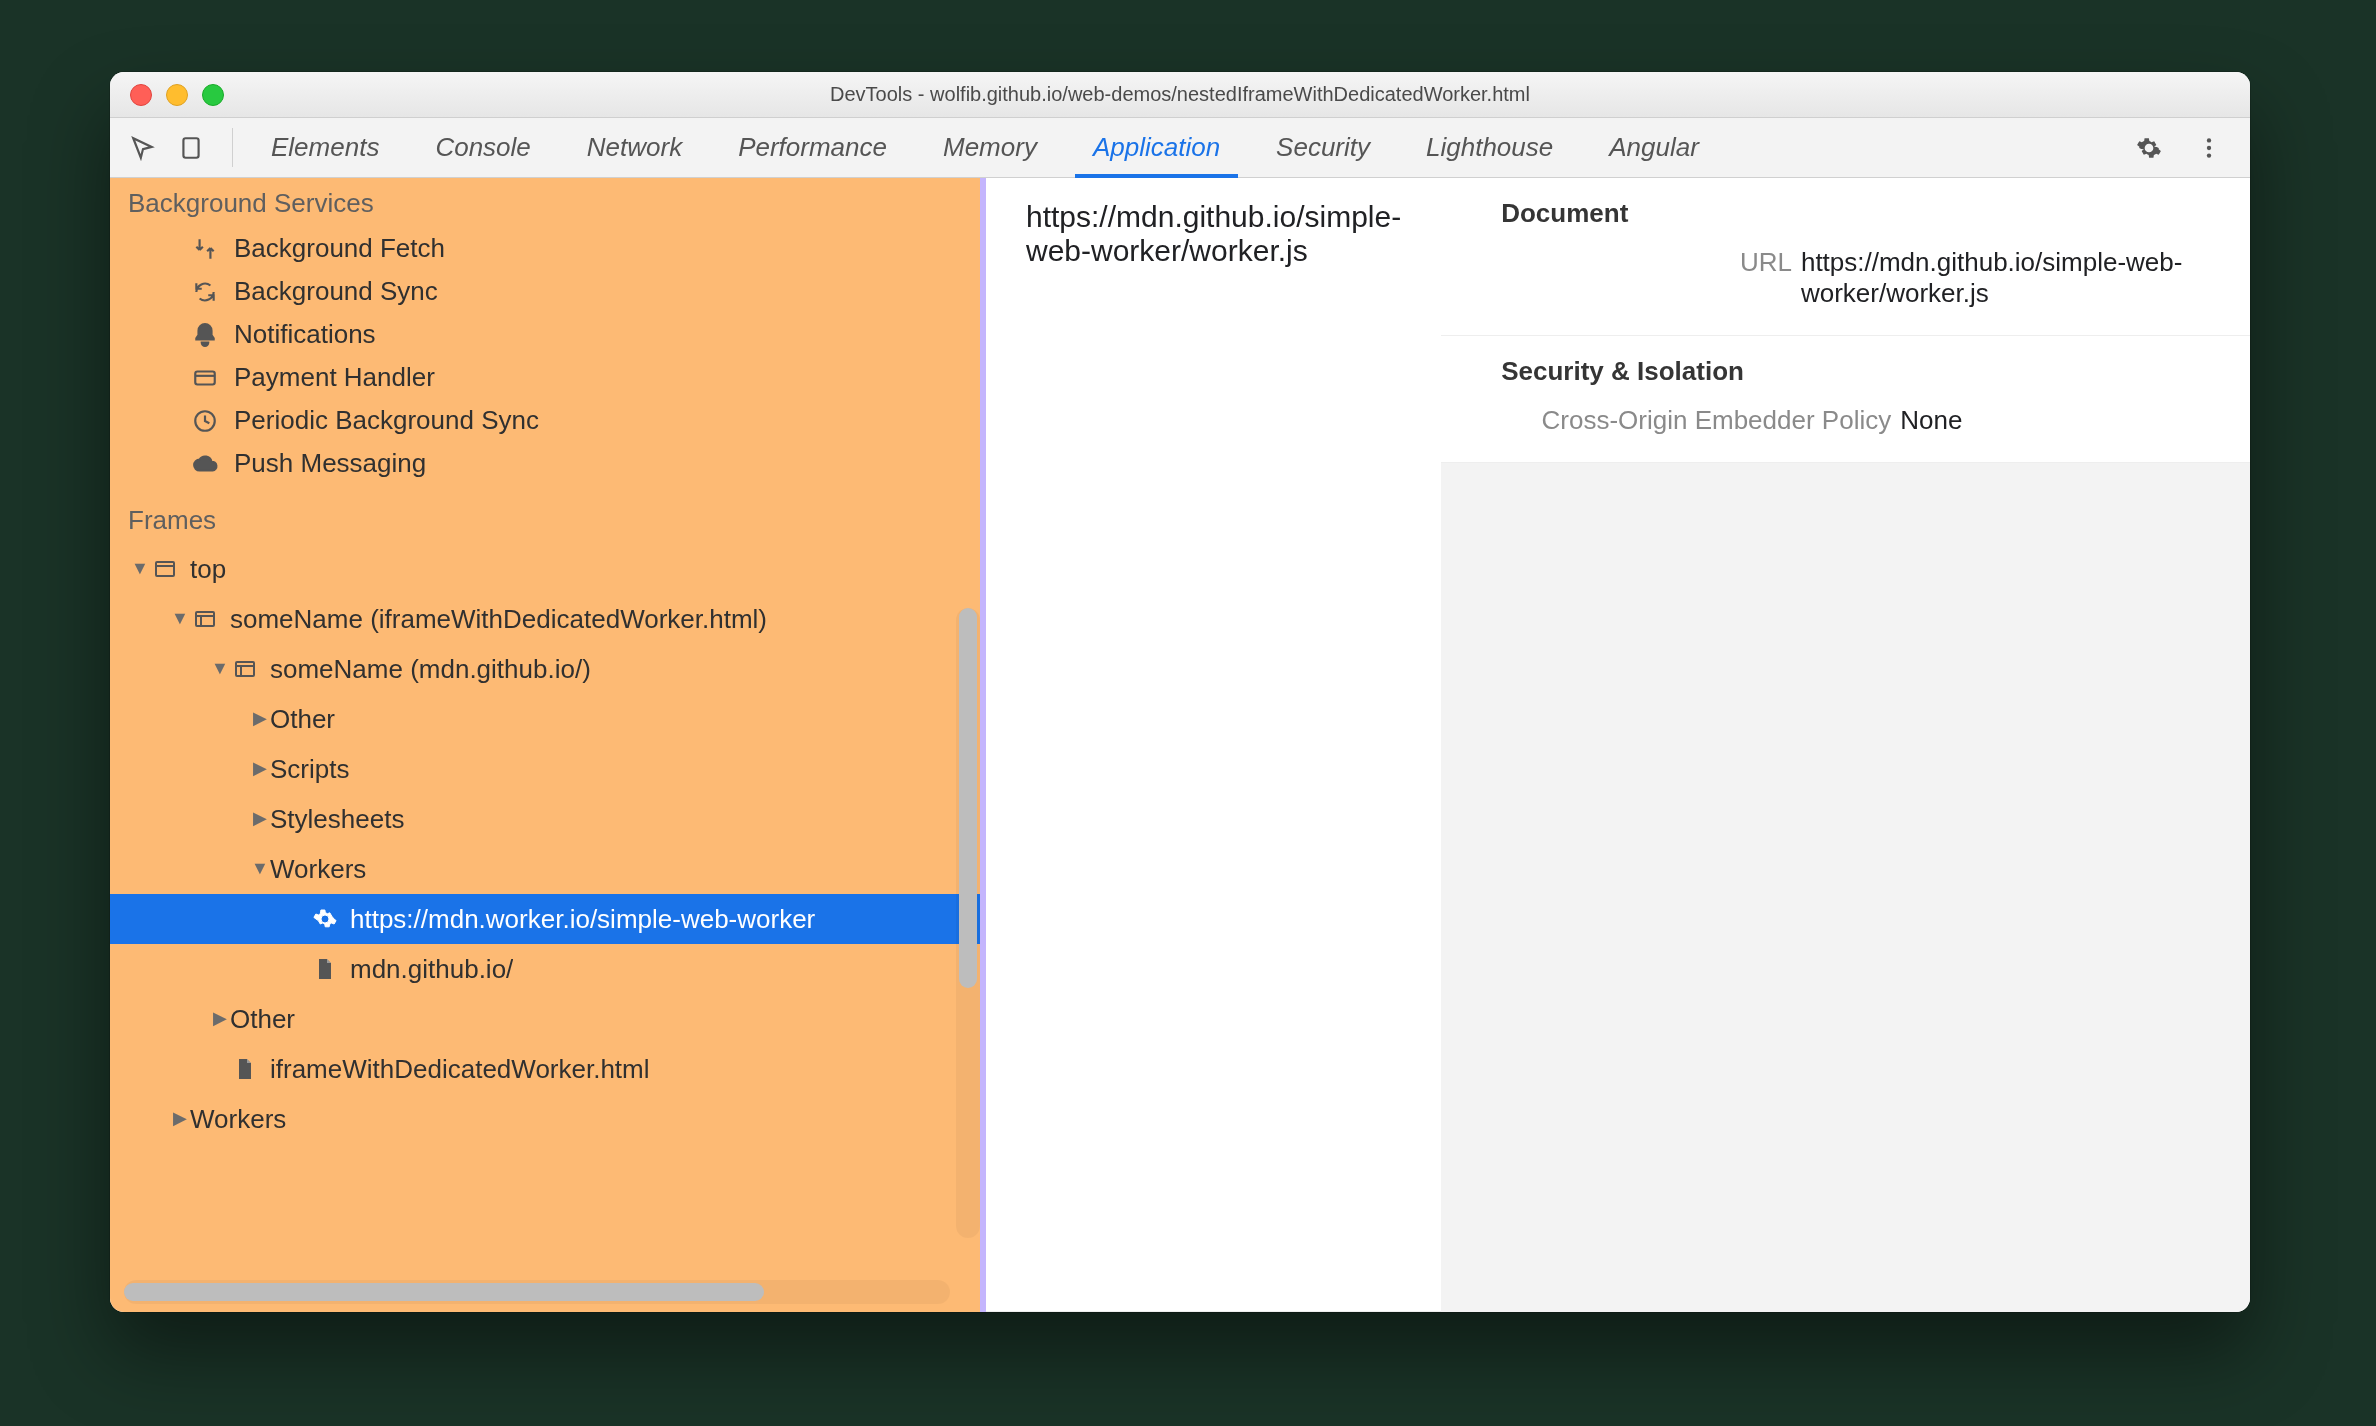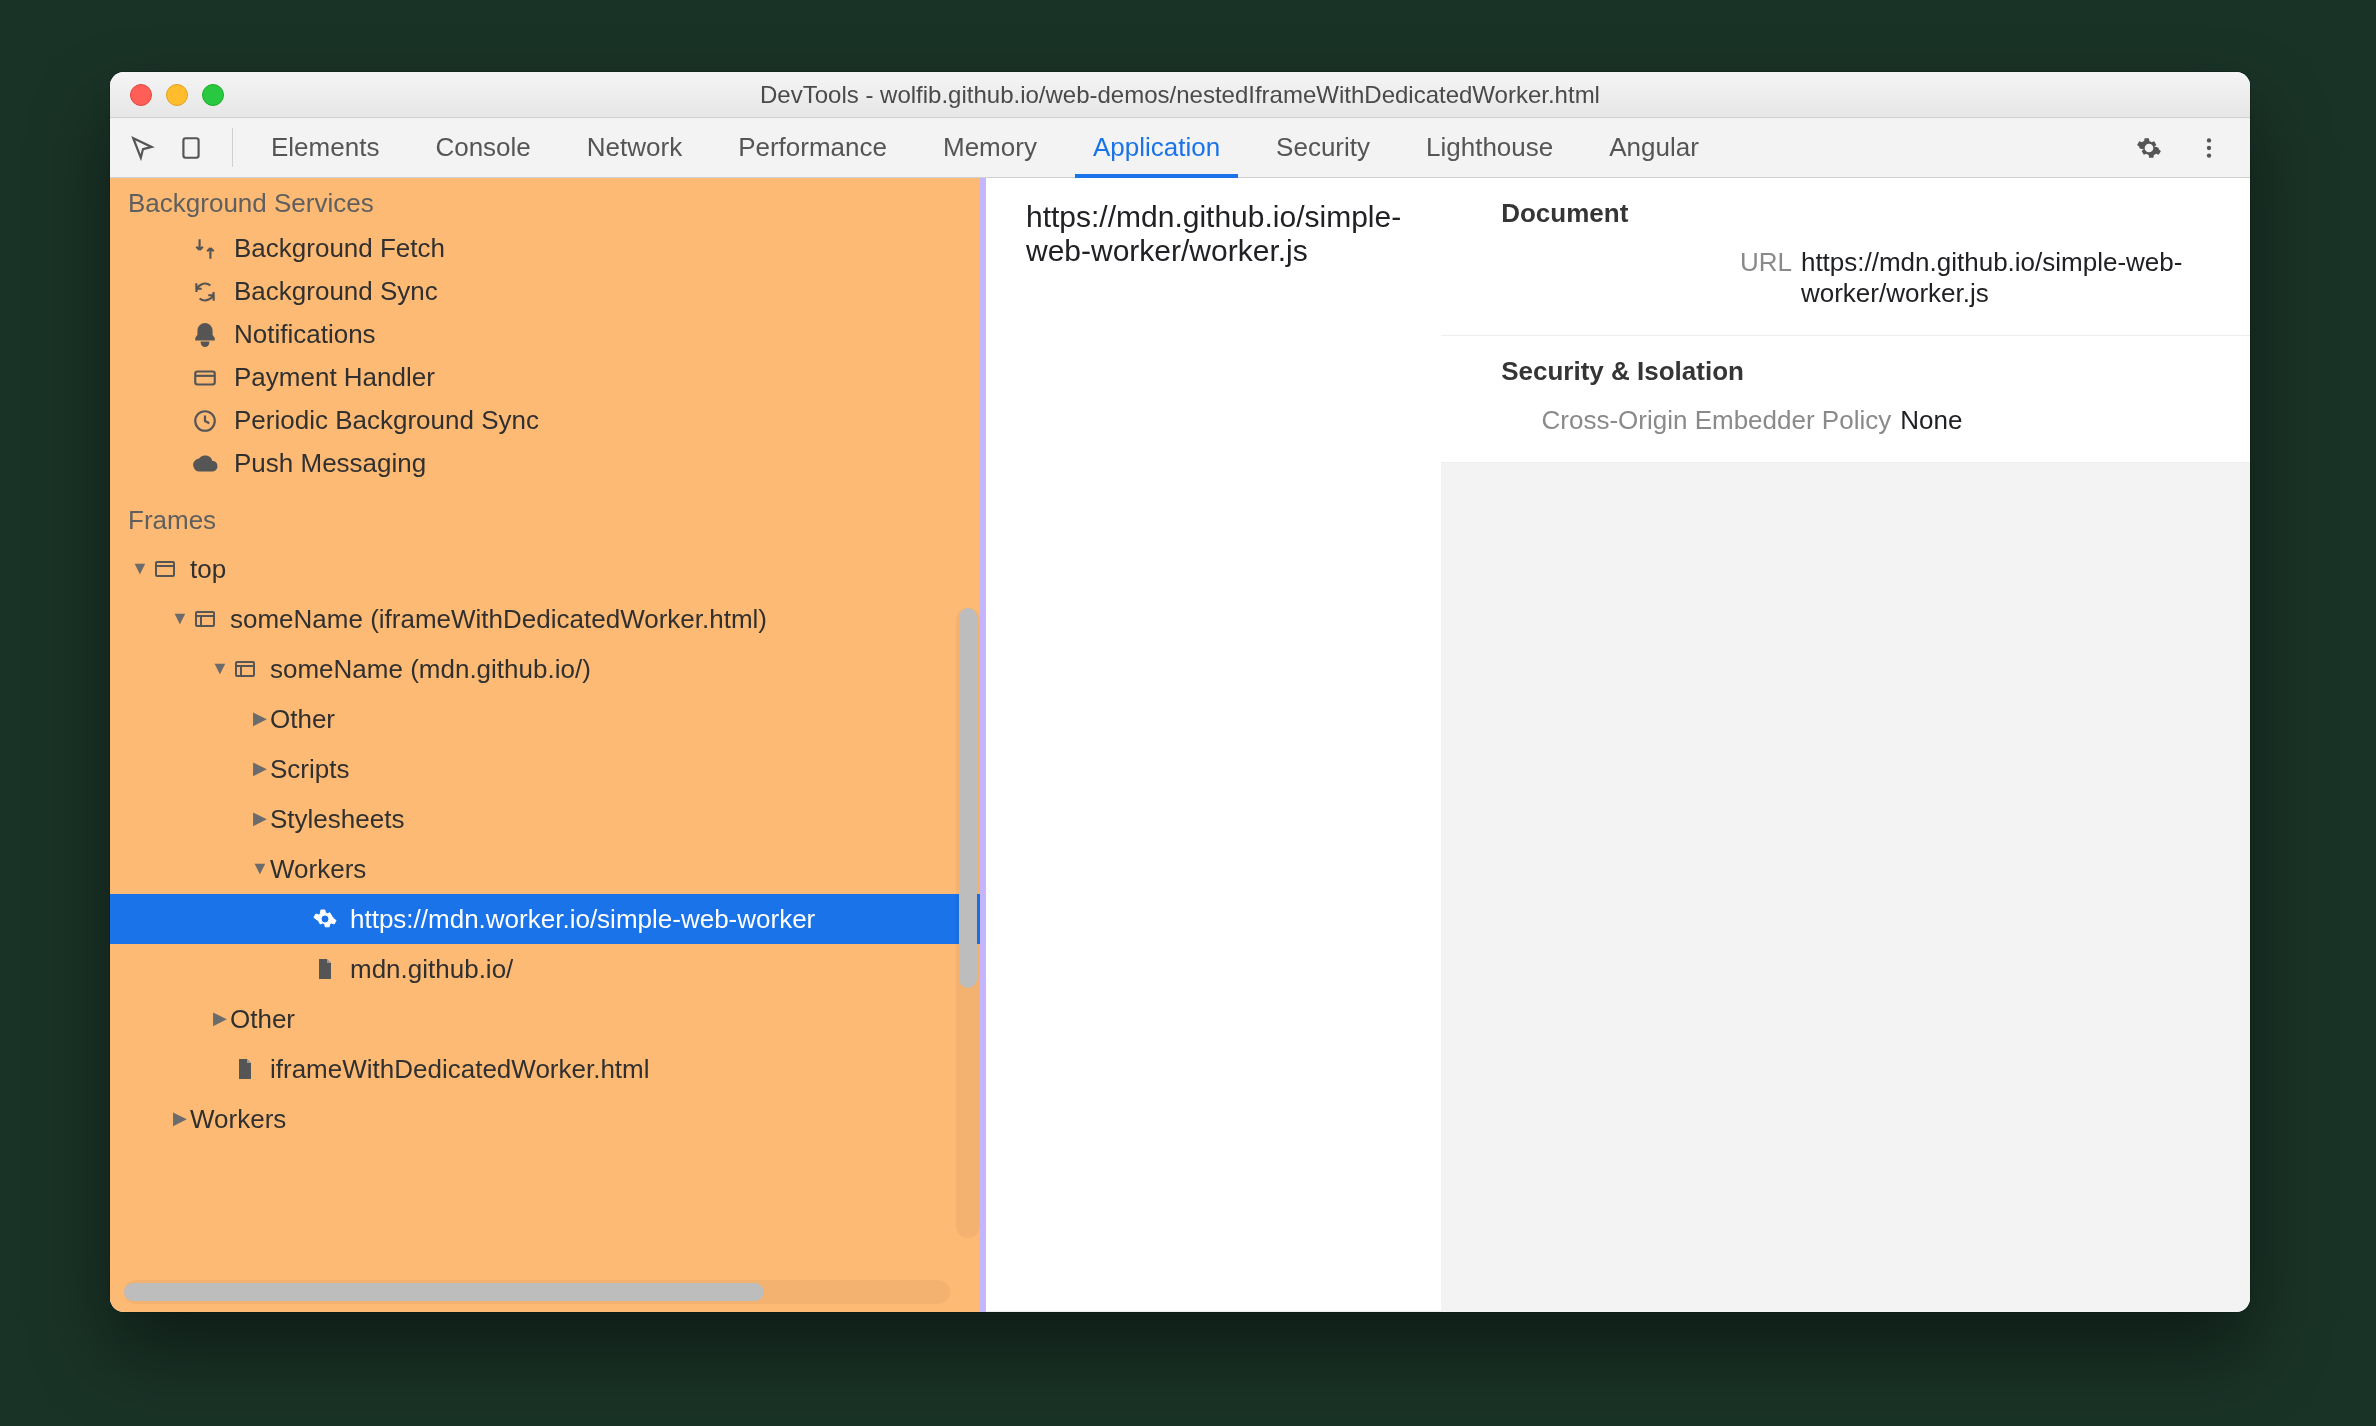--- a/index.html
+++ b/index.html
@@ -25,28 +25,29 @@
     background: linear-gradient(#f5f5f5,#e6e6e6);
     border-bottom: 1px solid #cfcfcf;
     display: flex; align-items: center;
     position: relative;
   }
   .traffic { position: absolute; left: 20px; top: 12px; display: flex; gap: 14px; }
   .dot { width: 22px; height: 22px; border-radius: 50%; }
   .dot.red { background:#ff5f57; border:1px solid #e0443e;}
   .dot.yellow { background:#ffbd2e; border:1px solid #dea123;}
   .dot.green { background:#28c940; border:1px solid #1aab29;}
-  .title-text { margin: 12px auto; font-size: 24px; color:#4a4a4a; }
+  .title-text { margin: 12px auto; font-size: 20px; color:#4a4a4a; }
   
   .tabbar {
     height: 60px;
     background:#f3f3f3;
     border-bottom:1px solid #d0d0d0;
     display:flex; align-items:stretch;
     padding:0 12px;
+    font-style:italic;
   }
   .tab-icon-group { display:flex; align-items:center; gap:18px; padding:0 16px 0 6px; }
   .tab-divider { width:1px; background:#d0d0d0; margin:10px 10px; }
   .tabs { display:flex; align-items:stretch; }
   .tab {
     padding:0 28px;
     display:flex; align-items:center;
     color:#555; font-size:26px;
     cursor:pointer; position:relative;
   }

